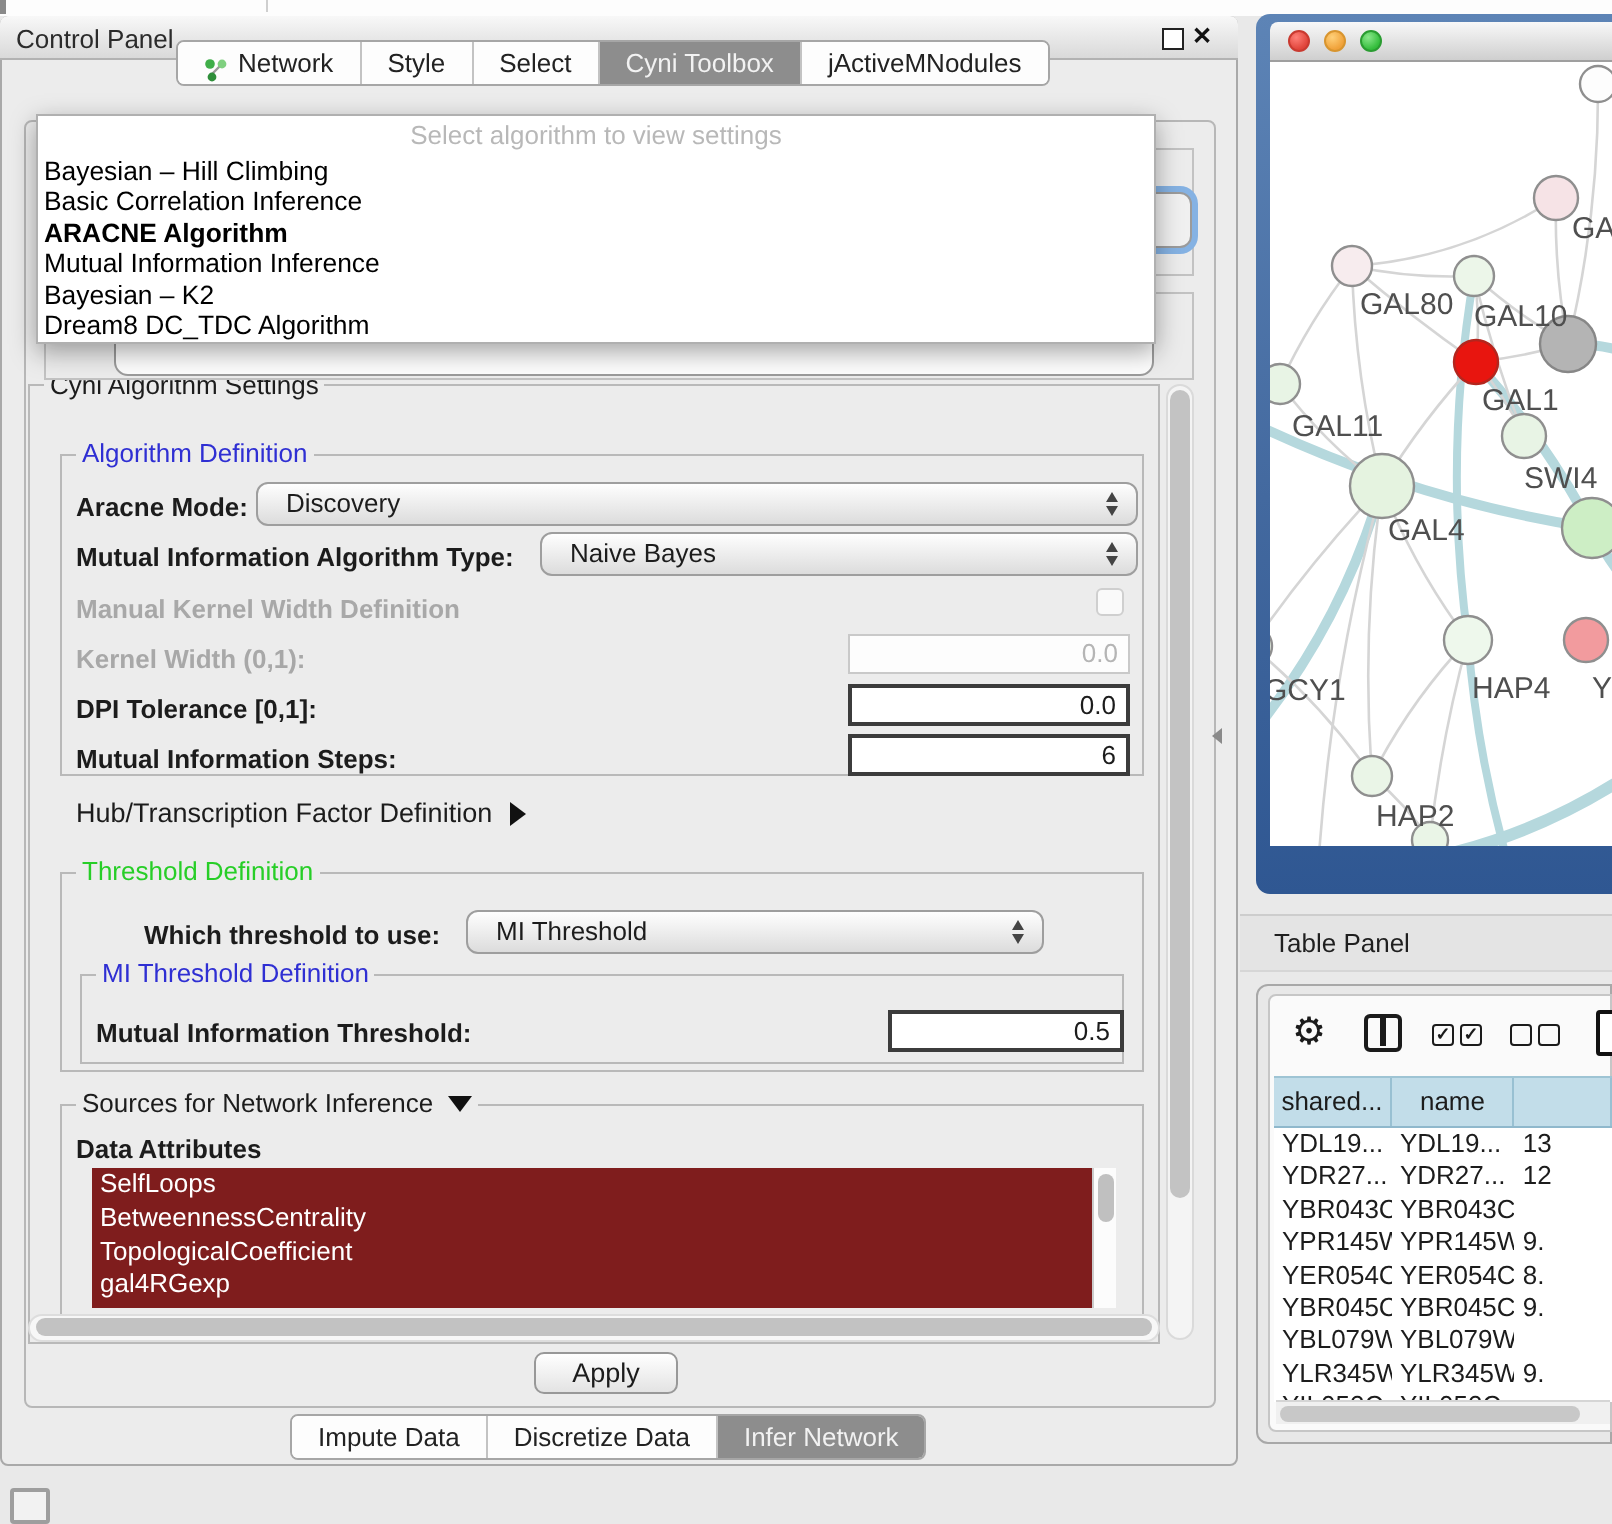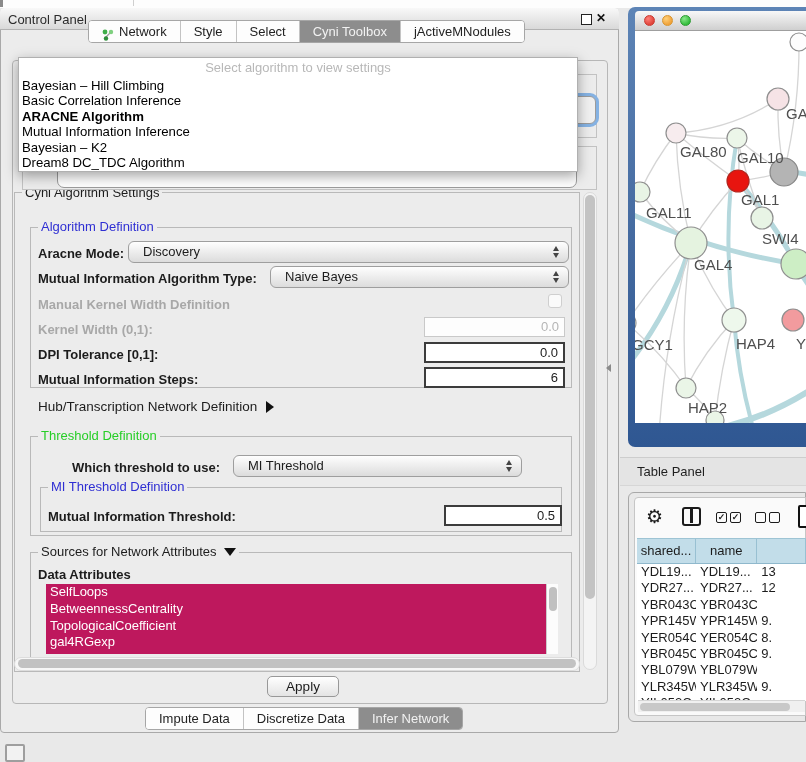--- a/index.html
+++ b/index.html
@@ -214,21 +214,21 @@
   <div class="abs lbl dis" style="left:38px;top:322px;">Kernel Width (0,1):</div>
   <div class="abs fld dis" style="left:424px;top:317px;width:141px;height:20px;">0.0</div>
 
   <div class="abs lbl b" style="left:38px;top:347px;">DPI Tolerance [0,1]:</div>
   <div class="abs fld" style="left:424px;top:342px;width:141px;height:21px;">0.0</div>
 
   <div class="abs lbl b" style="left:38px;top:372px;">Mutual Information Steps:</div>
   <div class="abs fld" style="left:424px;top:367px;width:141px;height:21px;">6</div>
 
   <div class="abs" style="left:38px;top:399px;font-size:13.5px;">
-    <span>Hub/Transcription Network Definition</span><span class="tri-right"></span>
+    <span>Hub/Transcription Factor Definition</span><span class="tri-right"></span>
   </div>
 
   <div class="abs grp" style="left:30px;top:436px;width:542px;height:100px;"></div>
   <div class="legend green" style="left:38px;top:429px;">Threshold Definition</div>
 
   <div class="abs lbl b" style="left:72px;top:460px;">Which threshold to use:</div>
   <div class="abs cbx" style="left:233px;top:455px;width:289px;height:22px;">
     <span class="txt">MI Threshold</span>
     <span class="spin">
         <span class="tri-up"></span>
@@ -236,24 +236,24 @@
       </span>
   </div>
 
   <div class="abs grp" style="left:40px;top:487px;width:522px;height:45px;"></div>
   <div class="legend blue" style="left:48px;top:480px;">MI Threshold Definition</div>
   <div class="abs lbl b" style="left:48px;top:509px;">Mutual Information Threshold:</div>
   <div class="abs fld" style="left:444px;top:505px;width:118px;height:21px;">0.5</div>
 
   <div class="abs grp" style="left:30px;top:552px;width:542px;height:118px;"></div>
   <div class="legend" style="left:38px;top:545px;">
-    <span>Sources for Network Attributes</span><span class="tri-down-b"></span>
+    <span>Sources for Network Inference</span><span class="tri-down-b"></span>
   </div>
   <div class="abs lbl b" style="left:38px;top:567px;">Data Attributes</div>
-  <div id="attr-list" class="abs attr-list" style="left: 46px; top: 584px; width: 500px; height: 70px; background: #be185d;">
+  <div id="attr-list" class="abs attr-list" style="left: 46px; top: 584px; width: 500px; height: 70px; background: #7f1d1d;">
       <div class="attr-item">SelfLoops</div>
       <div class="attr-item">BetweennessCentrality</div>
       <div class="attr-item">TopologicalCoefficient</div>
       <div class="attr-item">gal4RGexp</div>
     </div>
   <div class="abs list-sb" style="left:546px;top:584px;width:12px;height:70px;">
     <div class="thumb"></div>
   </div>
 
   <div class="abs hsb" style="left:14px;top:657px;width:566px;height:14px;">

